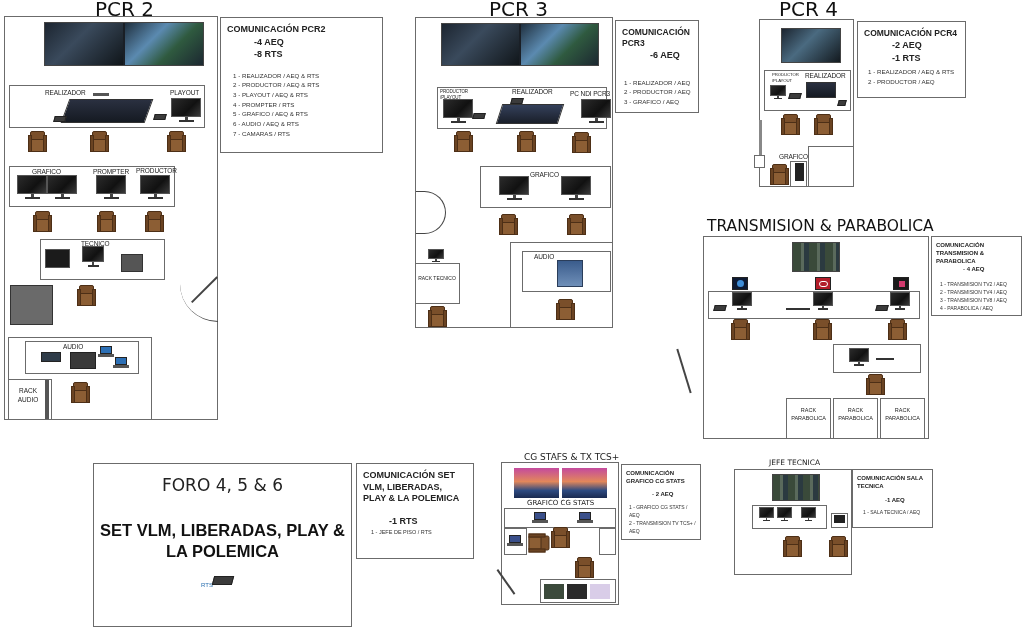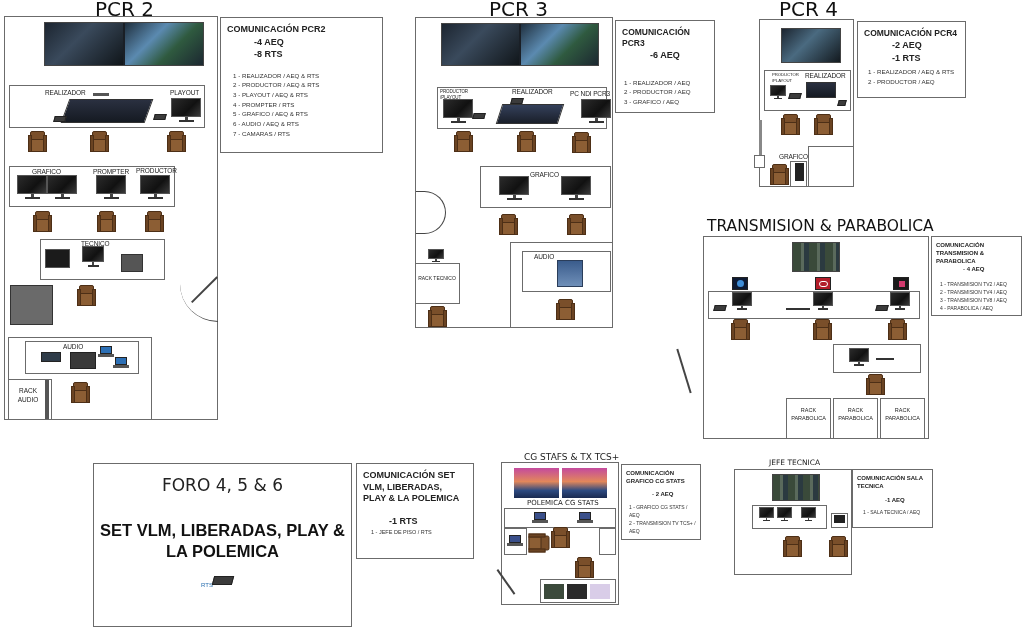--- a/index.html
+++ b/index.html
@@ -272,21 +272,21 @@
 <div class="box" style="left:522px;top:251px;width:89px;height:41px;"></div>
 <div class="label" style="left:534px;top:253px;">AUDIO</div>
 <div class="abs" style="left:557px;top:260px;width:26px;height:27px;background:linear-gradient(180deg,#3a5c8c,#6f8fb8);border:1px solid #2a3d5a;"></div>
 <div class="chair" style="left:556px;top:299px;">
     <div class="back"></div>
     <div class="seat"></div>
     <div class="armL"></div>
     <div class="armR"></div>
   </div>
 
-<div class="comm" style="left:615px;top:20px;width:100px;height:93px;">
+<div class="comm" style="left:615px;top:20px;width:84px;height:93px;">
   <div class="comm-h" style="font-size:8.5px;">COMUNICACIÓN PCR3</div>
   <div class="comm-c" style="padding-left:28px;">-6 AEQ</div>
   <div style="height:16px;"></div>
   <div class="comm-l" style="padding-left:2px;">1 - REALIZADOR / AEQ</div>
   <div class="comm-l" style="padding-left:2px;">2 - PRODUCTOR / AEQ</div>
   <div class="comm-l" style="padding-left:2px;">3 - GRAFICO / AEQ</div>
 </div>
 
 <div class="title" style="left:779px;top:-3px;">PCR 4</div>
 <div class="room" style="left:759px;top:19px;width:95px;height:168px;"></div>
@@ -430,21 +430,21 @@
   <div class="comm-h">COMUNICACIÓN SET VLM, LIBERADAS, PLAY &amp; LA POLEMICA</div>
   <div style="height:10px;"></div>
   <div class="comm-c" style="padding-left:26px;">-1 RTS</div>
   <div class="comm-l" style="padding-left:8px;font-size:5.5px;">1 - JEFE DE PISO / RTS</div>
 </div>
 
 <div class="small-title" style="left:524px;top:452px;">CG STAFS &amp; TX TCS+</div>
 <div class="room" style="left:501px;top:462px;width:118px;height:143px;"></div>
 <div class="abs" style="left:514px;top:468px;width:45px;height:30px;background:linear-gradient(180deg,#c44a9e 0%,#e2875b 45%,#2d4a80 75%,#1a2a50 100%);"></div>
 <div class="abs" style="left:562px;top:468px;width:45px;height:30px;background:linear-gradient(180deg,#c44a9e 0%,#e2875b 45%,#2d4a80 75%,#1a2a50 100%);"></div>
-<div class="small-title" style="left:527px;top:499px;font-size:7px;">POLEMICA CG STATS</div>
+<div class="small-title" style="left:527px;top:499px;font-size:7px;">GRAFICO CG STATS</div>
 <div class="box" style="left:504px;top:508px;width:112px;height:20px;"></div>
 <div class="laptop" style="left:532px;top:512px;">
     <div class="scr" style="background:#3a4f8a;"></div>
     <div class="kb"></div>
   </div>
 <div class="laptop" style="left:577px;top:512px;">
     <div class="scr" style="background:#3a4f8a;"></div>
     <div class="kb"></div>
   </div>
 <div class="box" style="left:504px;top:528px;width:23px;height:27px;"></div>

